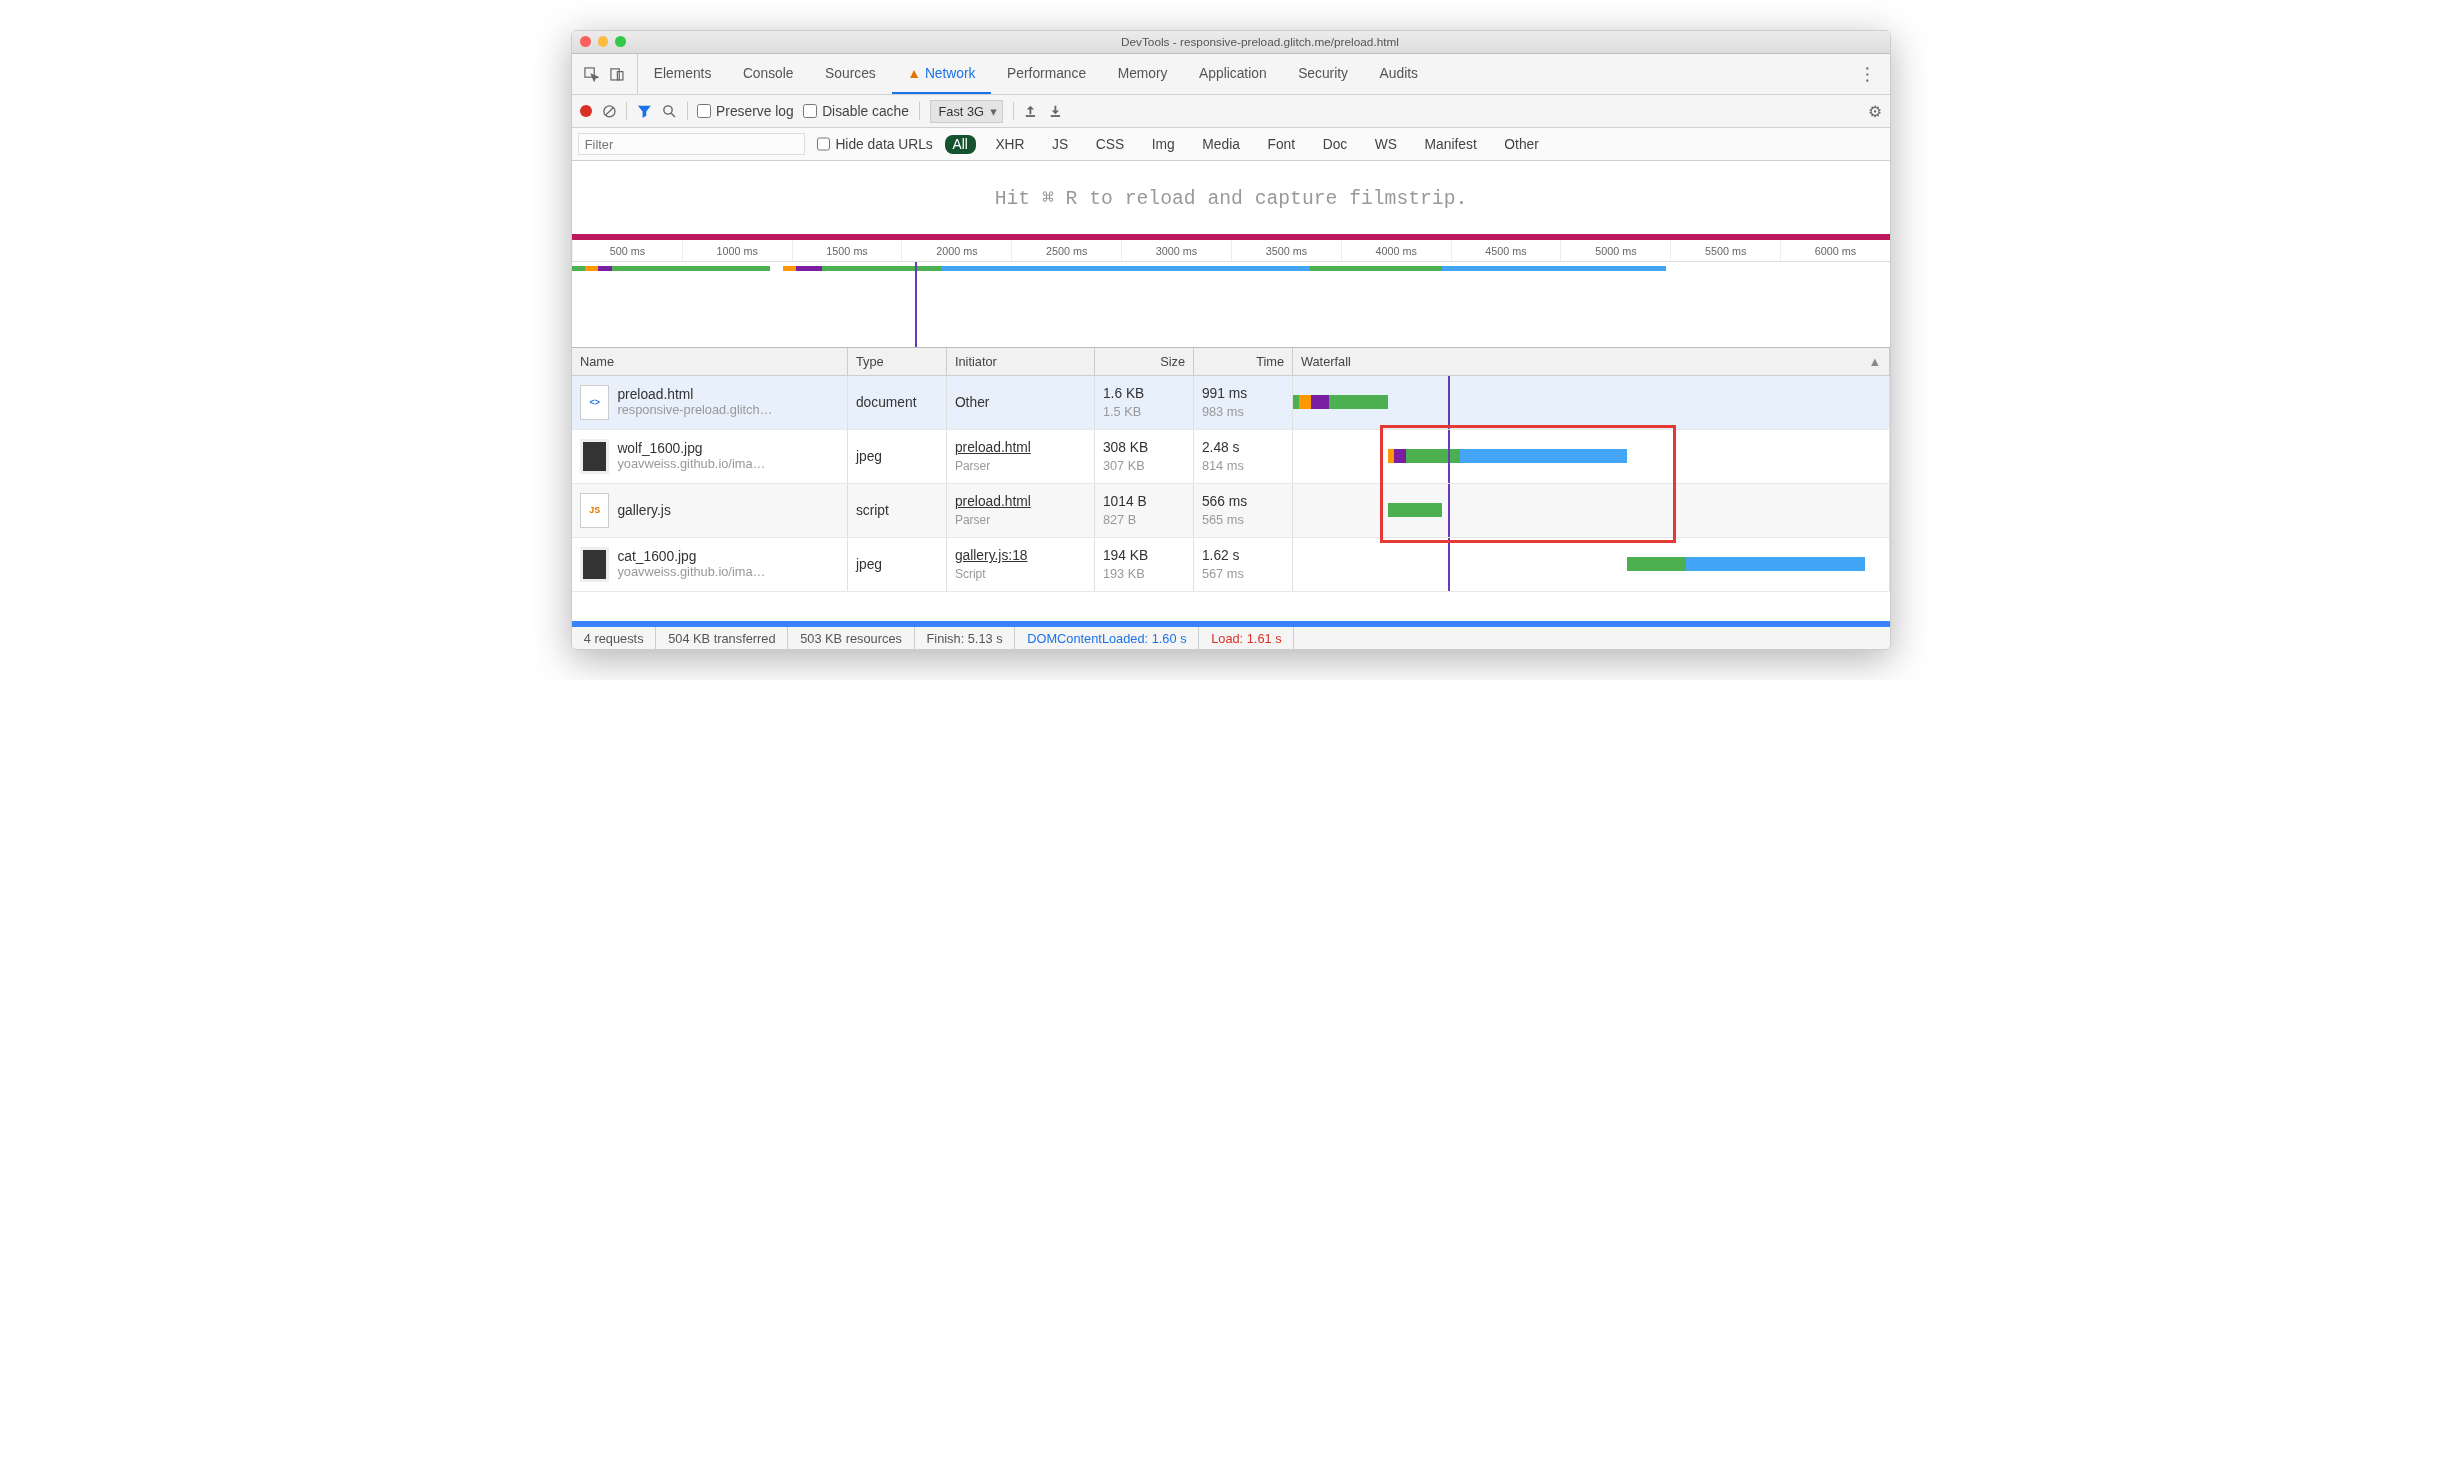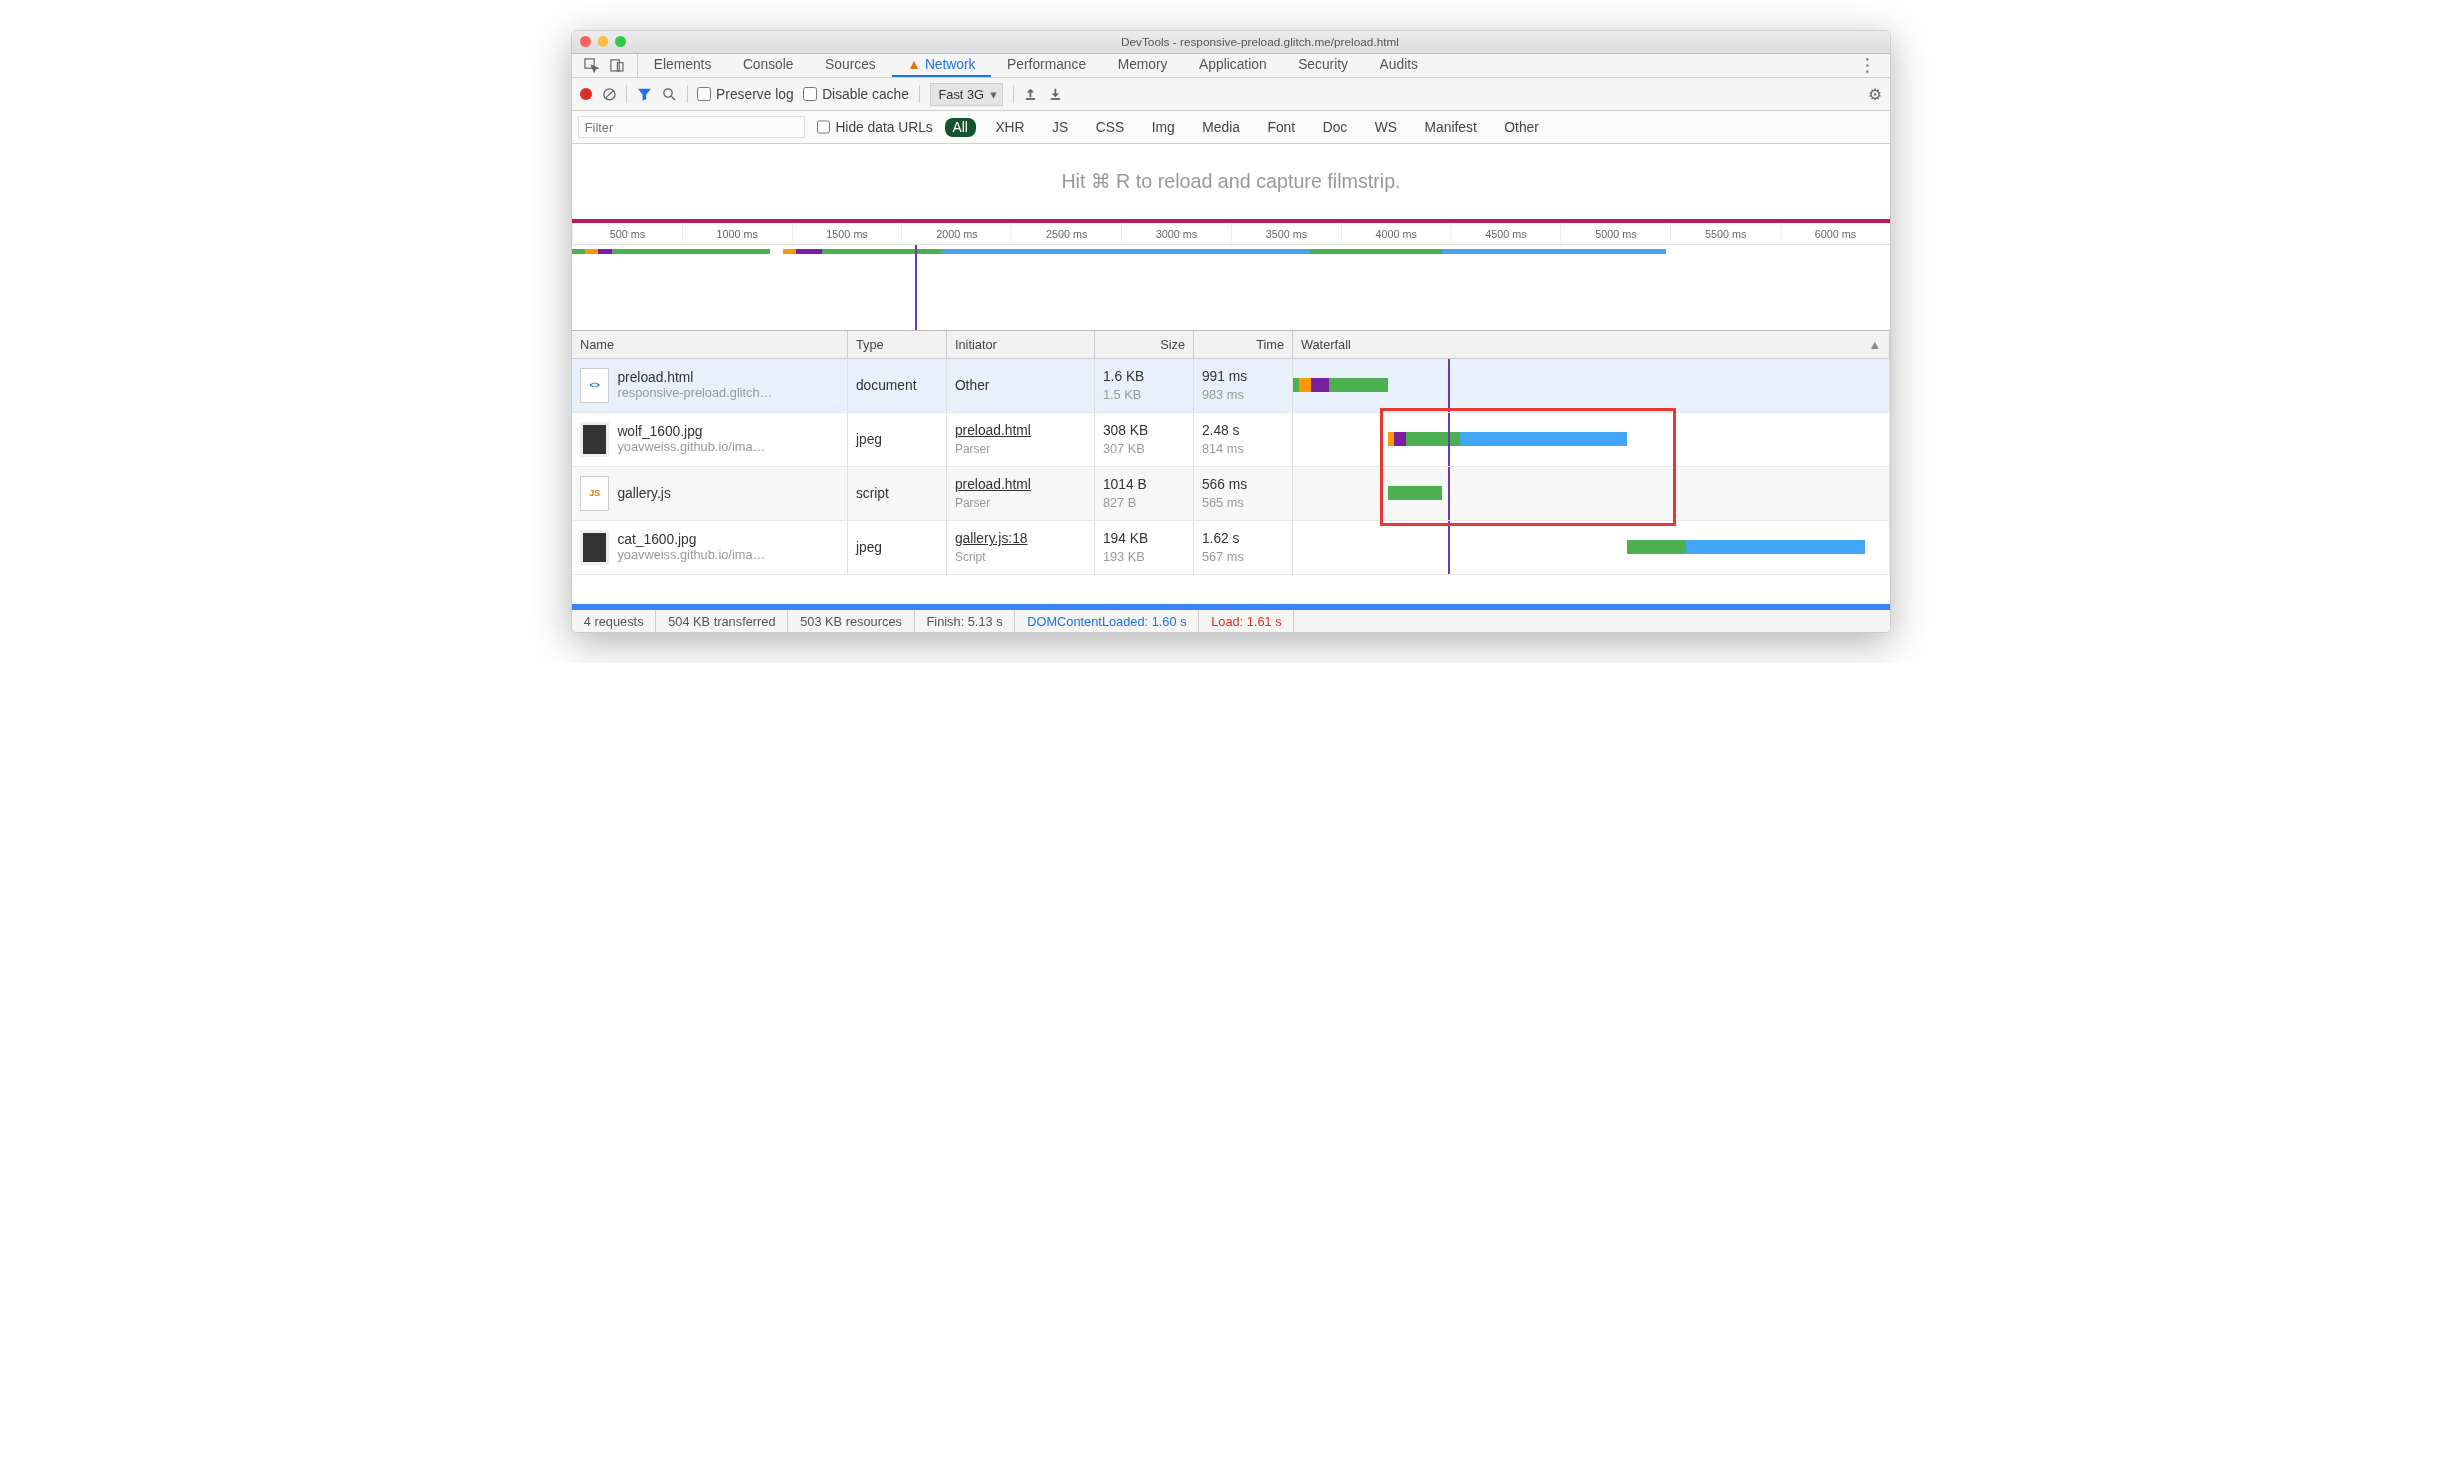--- a/index.html
+++ b/index.html
@@ -4,21 +4,21 @@
 <style>
 * { box-sizing: border-box; margin: 0; padding: 0; }
 body { font-family: -apple-system, "Helvetica Neue", Arial, sans-serif; font-size: 12.8px; background: #fff; color: #333; }
 .window { width: 1320px; margin: 29.6px auto; border: 1px solid #ccc; border-radius: 5.9px; overflow: hidden; box-shadow: 0 9.9px 39px rgba(0,0,0,0.3); background:#fff;}
 .titlebar { display:flex; align-items:center; height:23.6px; background: linear-gradient(#ececec,#dcdcdc); padding:0 7.9px; border-bottom:1px solid #bfbfbf;}
 .dots { display:flex; gap:6.9px; margin-right:11.8px;}
 .dot { width:10.8px; height:10.8px; border-radius:50%; }
 .dot.red{background:#fc605c;} .dot.yellow{background:#fdbc40;} .dot.green{background:#34c749;}
 .title { flex:1; text-align:center; font-size:11.8px; color:#555; }
 
-.tabbar { display:flex; align-items:center; height:24px; border-bottom:1px solid #d0d0d0; background:#f5f5f5; }
+.tabbar { display:flex; align-items:center; height:41px; border-bottom:1px solid #d0d0d0; background:#f5f5f5; }
 .inspect-btns { display:flex; padding:0 11.8px; gap:11.8px; border-right:1px solid #d0d0d0; height:100%; align-items:center;}
 .inspect-btns svg { width:15.8px; height:15.8px; }
 .tabs { display:flex; height:100%; }
 .tab { padding:0 15.8px; display:flex; align-items:center; color:#555; font-size:13.8px; cursor:pointer; border-bottom:2px solid transparent;}
 .tab.active { color:#1a73e8; border-bottom:2px solid #1a73e8;}
 .tab .warn { color:#e37400; margin-right:3.9px; font-size:13.8px;}
 .more { margin-left:auto; padding:0 13.8px; color:#666; font-size:17.7px; cursor:pointer;}
 
 .toolbar { display:flex; align-items:center; height:33px; border-bottom:1px solid #d0d0d0; background:#f5f5f5; padding:0 7.9px; gap:9.9px;}
 .record { width:11.8px; height:11.8px; border-radius:50%; background:#d93025; }
@@ -30,21 +30,21 @@
 .chk input{width:13.8px;height:13.8px;}
 .select { background:#e4e4e4; border:1px solid #ccc; padding:3px 17.7px 3px 7.9px; font-size:12.8px; position:relative; cursor:pointer;}
 .select::after{content:"▾"; position:absolute; right:4.9px; color:#666;}
 .gear { margin-left:auto; color:#666; font-size:15.8px;}
 
 .filterbar { display:flex; align-items:center; height:33px; border-bottom:1px solid #d0d0d0; background:#fafafa; padding:0 5.9px; gap:11.8px;}
 .filterbar input.filter { width:227px; height:21.7px; border:1px solid #ddd; padding:2px 5.9px; font-size:12.8px; background:#fcfcfc;}
 .pill { padding:2px 7.9px; border-radius:7.9px; font-size:13.8px; color:#444; cursor:pointer;}
 .pill.active { background:#14532d; color:#fff;}
 
-.filmstrip-hint { height:79px; display:flex; align-items:center; justify-content:center; color:#999; font-size:19.7px; border-bottom:4px solid #be185d; }
+.filmstrip-hint { height:79px; display:flex; align-items:center; justify-content:center; color:#999; font-size:19.7px; border-bottom:6px solid #be185d;font-family:Liberation Mono, monospace; }
 
 .timeline { height:108px; border-bottom:1px solid #bbb; position:relative; background:#fff;}
 .tl-ruler { height:21.7px; display:flex; border-bottom:1px solid #ddd; font-size:10.8px; color:#666;}
 .tl-tick { flex:1; border-left:1px solid #eee; display:flex; align-items:center; justify-content:center;}
 .tl-bars { position:relative; height:13.8px; margin-top:2px;}
 .tl-bar { position:absolute; height:4.9px; top:2px;}
 .tl-vline { position:absolute; top:21.7px; bottom:0; width:2px; background:#673ab7;}
 
 .grid-head { display:flex; height:27.6px; background:#f1f1f1; border-bottom:1px solid #ccc; font-size:12.8px; color:#444;}
 .grid-head > div { border-right:1px solid #ccc; padding:4.9px 7.9px; display:flex; align-items:center;}

